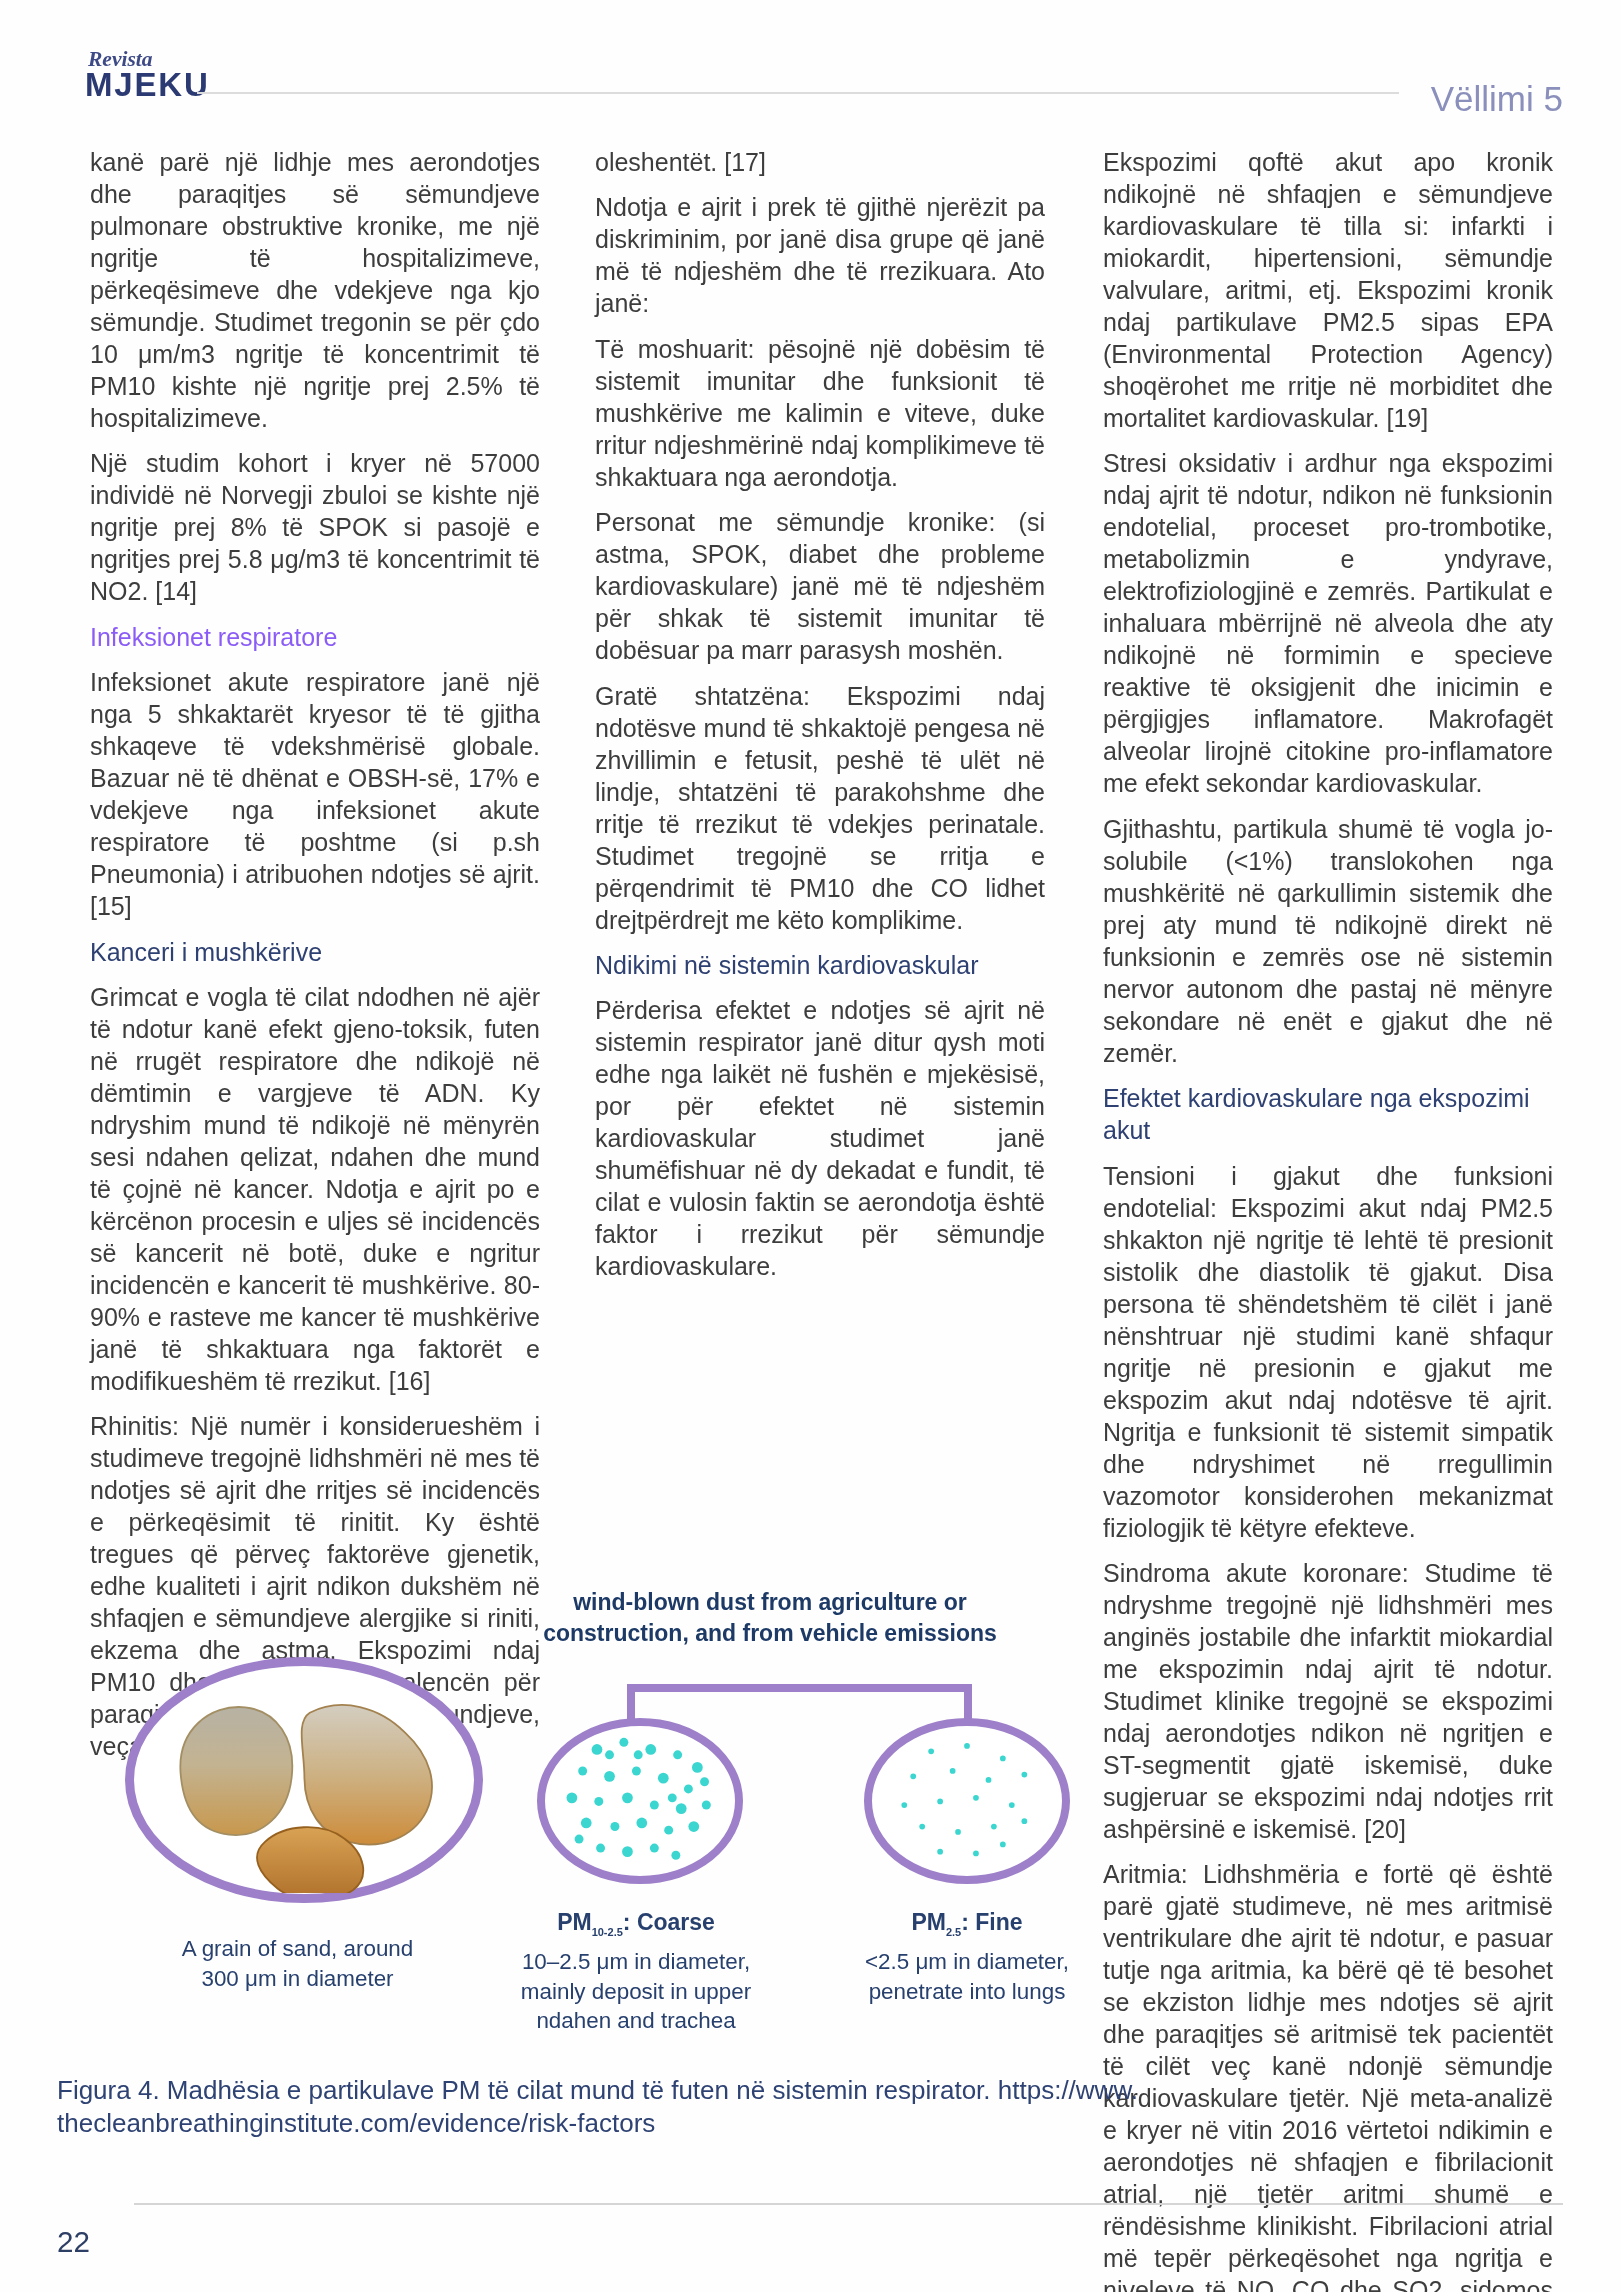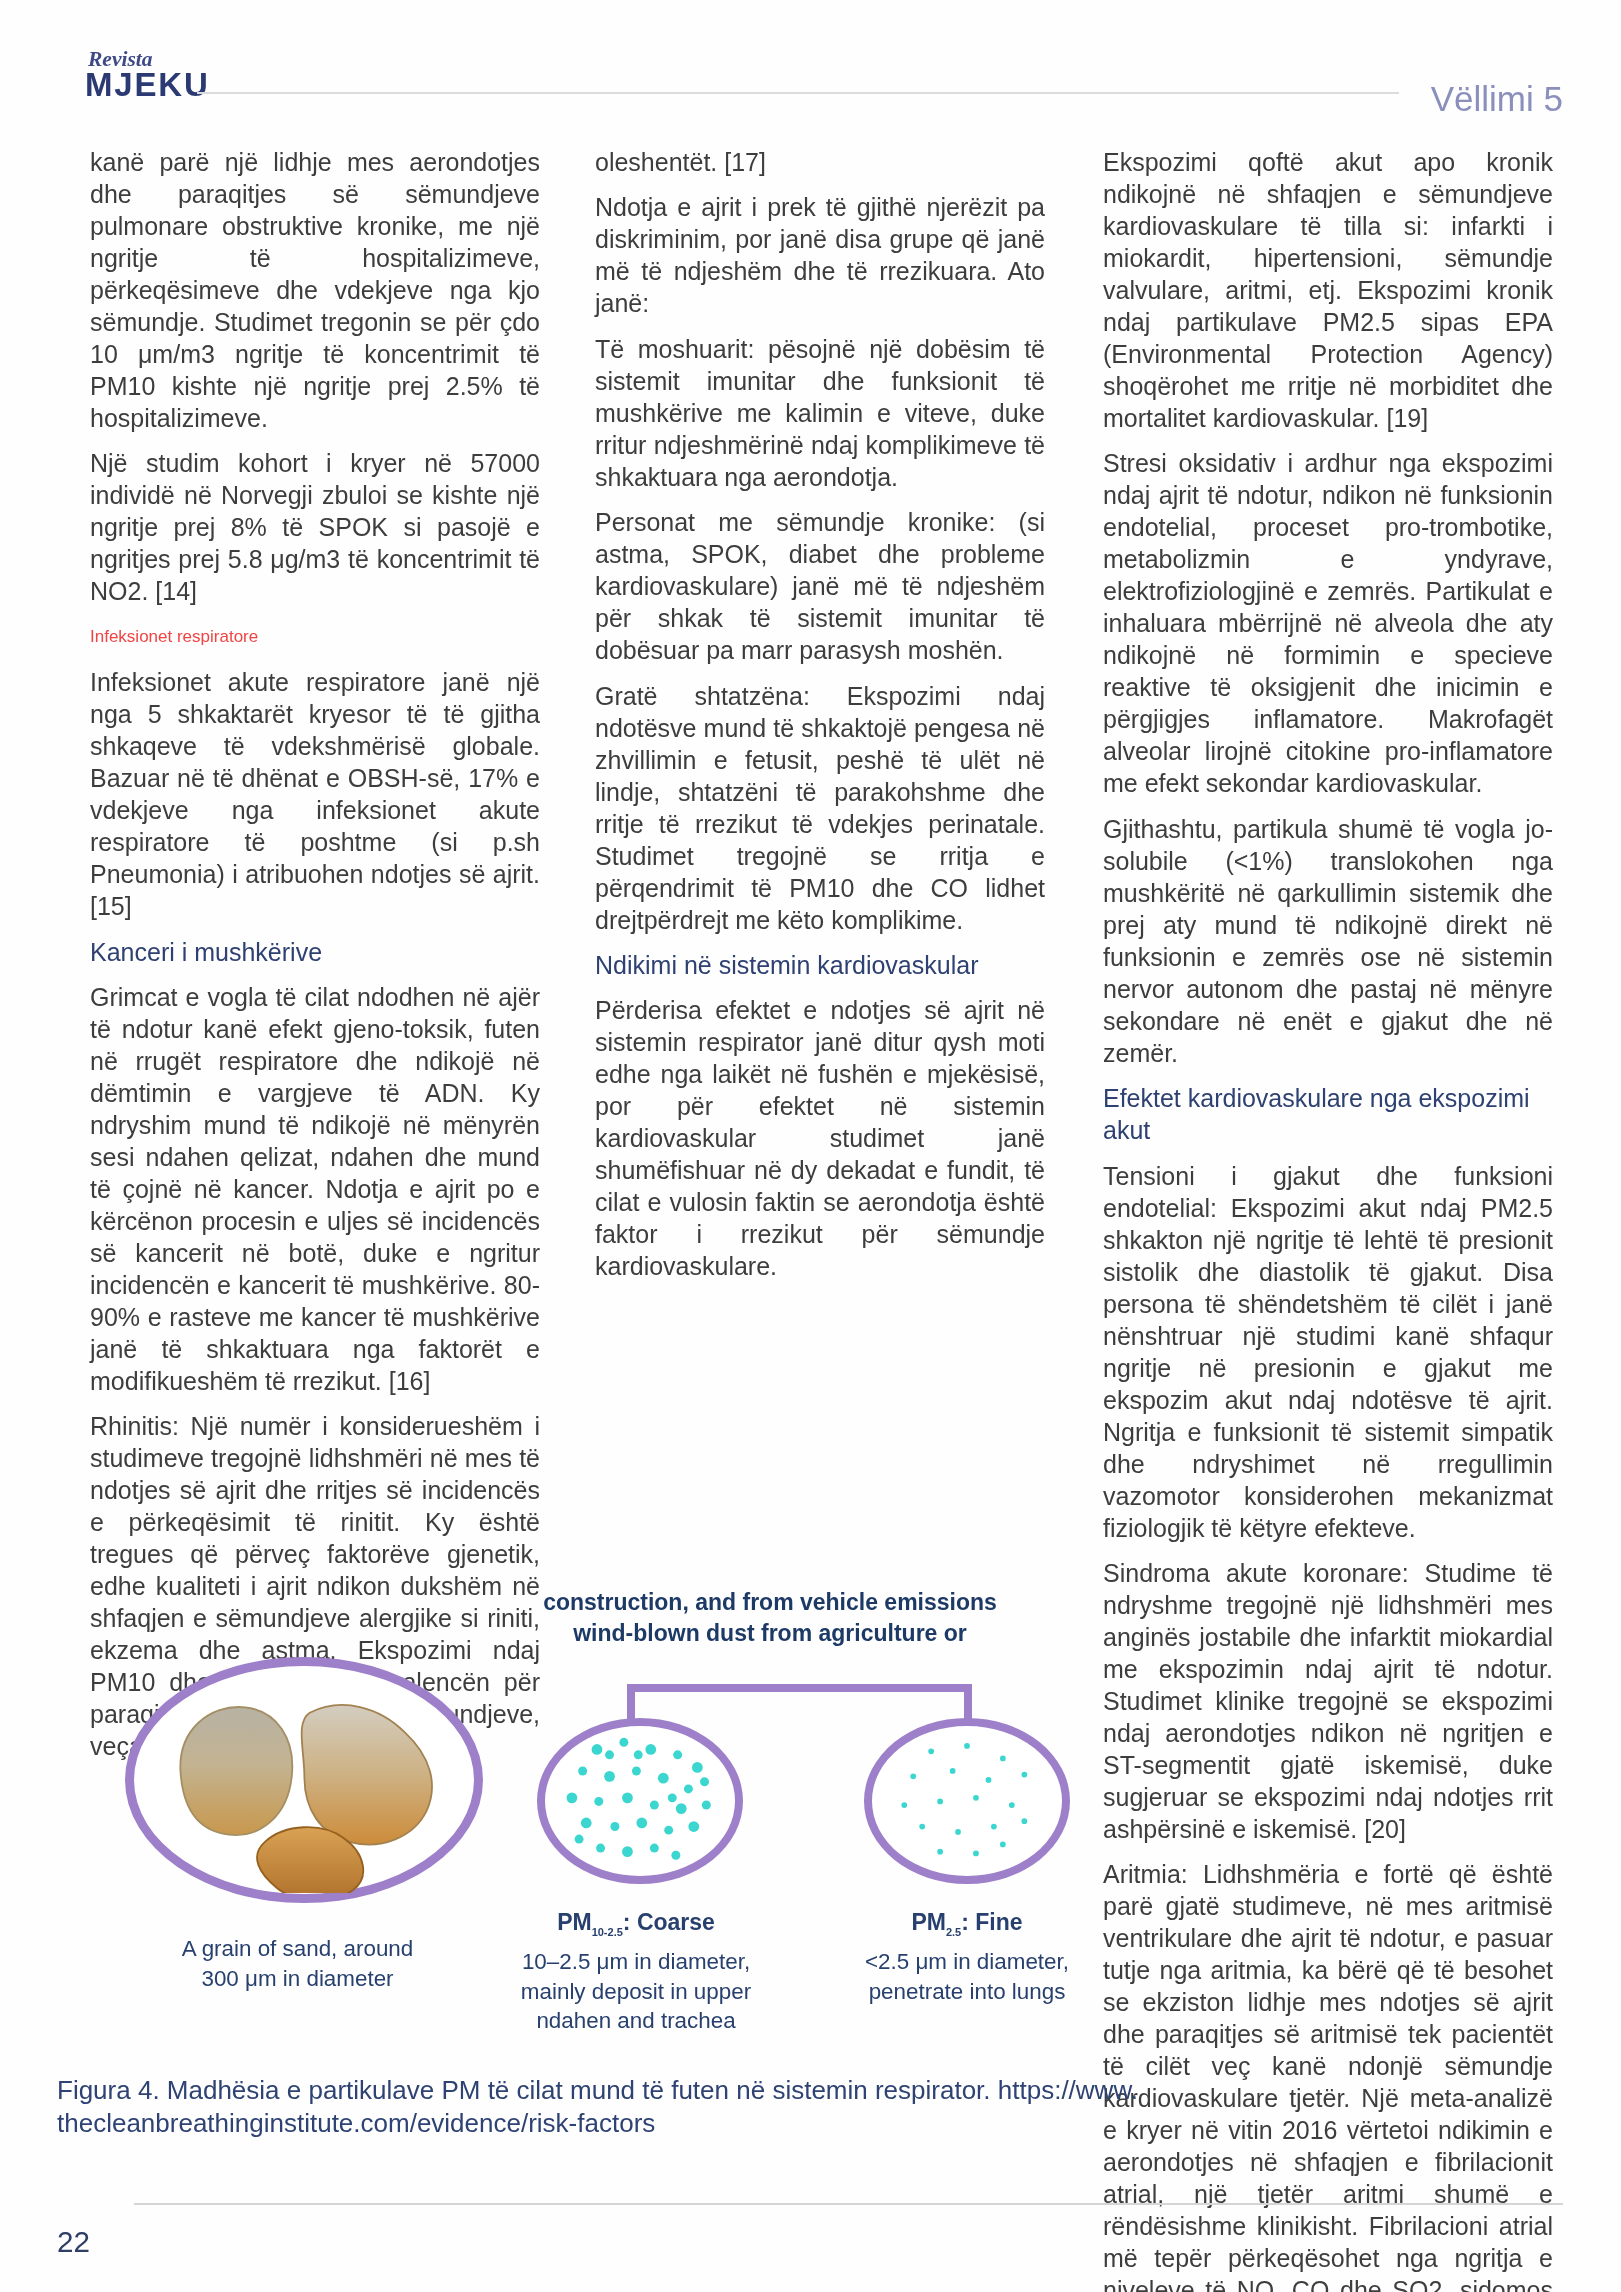--- a/index.html
+++ b/index.html
@@ -15,21 +15,21 @@
   .logo-main{position:absolute;left:85px;top:66px;font-size:33px;font-weight:bold;
     color:#2b3a72;letter-spacing:1.8px;}
   .header-rule{position:absolute;left:197px;top:92px;width:1202px;height:1.8px;background:#dcdcdc;}
   .volume{position:absolute;left:1379px;top:79px;width:184px;text-align:right;
     font-size:35px;color:#8a90bb;}
   
   .col{position:absolute;top:146px;width:450px;}
   .col1{left:90px;} .col2{left:595px;} .col3{left:1103px;}
   .col p{font-size:25px;line-height:32px;text-align:justify;color:#3d3d3d;margin:0 0 13.4px 0;}
   .col .h-blue{font-size:25px;line-height:32px;color:#2e4172;margin:1.8px 0 13.4px 0;}
-  .col .h-dark{font-size:17px;line-height:32px;color:#ef4444;margin:1.8px 0 13.4px 0;}
+  .col .h-dark{font-size:25px;line-height:32px;color:#8b5cf6;margin:1.8px 0 13.4px 0;}
   
   .fig-title{position:absolute;left:528px;top:1587px;width:484px;text-align:center;}
   .fig-title div{font-size:23px;line-height:31px;font-weight:bold;color:#1d3a66;}
   .ellipse{position:absolute;border:9.9px solid #9d80c9;border-radius:50%;background:#ffffff;box-sizing:border-box;}
   .big-ellipse{left:125px;top:1657px;width:358px;height:246px;}
   .mid-ellipse{left:537px;top:1718px;width:206px;height:166px;border-width:8px;}
   .fine-ellipse{left:864px;top:1718px;width:206px;height:166px;border-width:8px;}
   .bracket-bar{position:absolute;left:627px;top:1684px;width:345px;height:8px;background:#9d80c9;}
   .bracket-left{position:absolute;left:627px;top:1684px;width:8px;height:39px;background:#9d80c9;}
   .bracket-right{position:absolute;left:964px;top:1684px;width:8px;height:39px;background:#9d80c9;}
@@ -80,22 +80,22 @@
     <p>Ekspozimi qoftë akut apo kronik ndikojnë në shfaqjen e sëmundjeve kardiovaskulare të tilla si: infarkti i miokardit, hipertensioni, sëmundje valvulare, aritmi, etj. Ekspozimi kronik ndaj partikulave PM2.5 sipas EPA (Environmental Protection Agency) shoqërohet me rritje në morbiditet dhe mortalitet kardiovaskular. [19]</p>
     <p>Stresi oksidativ i ardhur nga ekspozimi ndaj ajrit të ndotur, ndikon në funksionin endotelial, proceset pro-trombotike, metabolizmin e yndyrave, elektrofiziologjinë e zemrës. Partikulat e inhaluara mbërrijnë në alveola dhe aty ndikojnë në formimin e specieve reaktive të oksigjenit dhe inicimin e përgjigjes inflamatore. Makrofagët alveolar lirojnë citokine pro-inflamatore me efekt sekondar kardiovaskular.</p>
     <p>Gjithashtu, partikula shumë të vogla jo-solubile (&lt;1%) translokohen nga mushkëritë në qarkullimin sistemik dhe prej aty mund të ndikojnë direkt në funksionin e zemrës ose në sistemin nervor autonom dhe pastaj në mënyre sekondare në enët e gjakut dhe në zemër.</p>
     <div class="h-blue">Efektet kardiovaskulare nga ekspozimi akut</div>
     <p>Tensioni i gjakut dhe funksioni endotelial: Ekspozimi akut ndaj PM2.5 shkakton një ngritje të lehtë të presionit sistolik dhe diastolik të gjakut. Disa persona të shëndetshëm të cilët i janë nënshtruar një studimi kanë shfaqur ngritje në presionin e gjakut me ekspozim akut ndaj ndotësve të ajrit. Ngritja e funksionit të sistemit simpatik dhe ndryshimet në rregullimin vazomotor konsiderohen mekanizmat fiziologjik të këtyre efekteve.</p>
     <p>Sindroma akute koronare: Studime të ndryshme tregojnë një lidhshmëri mes anginës jostabile dhe infarktit miokardial me ekspozimin ndaj ajrit të ndotur. Studimet klinike tregojnë se ekspozimi ndaj aerondotjes ndikon në ngritjen e ST-segmentit gjatë iskemisë, duke sugjeruar se ekspozimi ndaj ndotjes rrit ashpërsinë e iskemisë. [20]</p>
     <p>Aritmia: Lidhshmëria e fortë që është parë gjatë studimeve, në mes aritmisë ventrikulare dhe ajrit të ndotur, e pasuar tutje nga aritmia, ka bërë që të besohet se ekziston lidhje mes ndotjes së ajrit dhe paraqitjes së aritmisë tek pacientët të cilët veç kanë ndonjë sëmundje kardiovaskulare tjetër. Një meta-analizë e kryer në vitin 2016 vërtetoi ndikimin e aerondotjes në shfaqjen e fibrilacionit atrial, një tjetër aritmi shumë e rëndësishme klinikisht. Fibrilacioni atrial më tepër përkeqësohet nga ngritja e niveleve të NO, CO dhe SO2, sidomos tek pacientët me pacemaker. [18]</p>
   </div>
 
   <div class="fig-title">
+    <div>wind-blown dust from agriculture or</div>
     <div>construction, and from vehicle emissions</div>
-    <div>wind-blown dust from agriculture or</div>
   </div>
 
   <div class="bracket-bar"></div>
   <div class="bracket-left"></div>
   <div class="bracket-right"></div>
 
   <div class="ellipse big-ellipse">
     <svg width="339" height="227" viewBox="0 0 378 253">
       <defs>
         <linearGradient id="g1" x1="0" y1="0" x2="0" y2="1">

